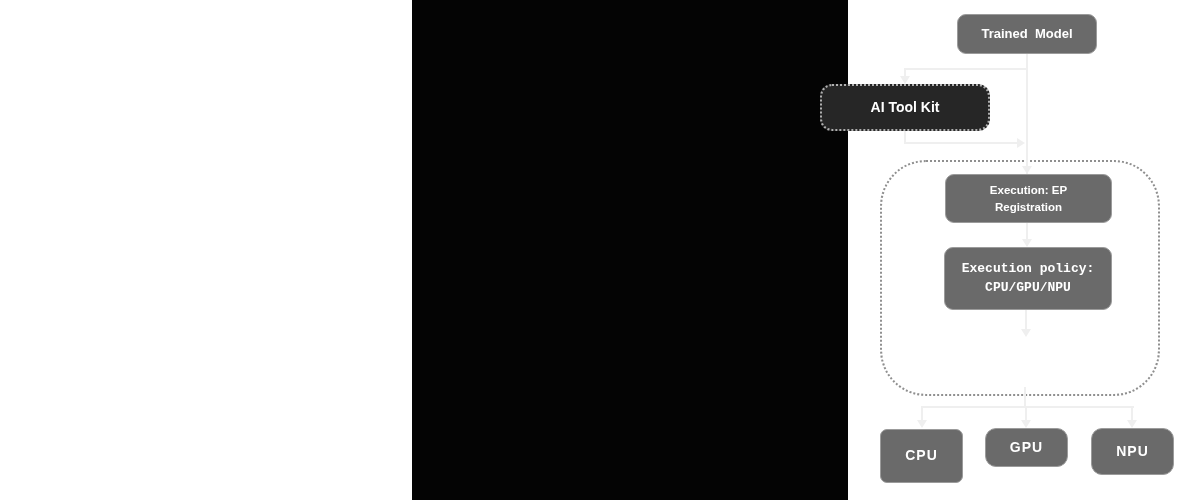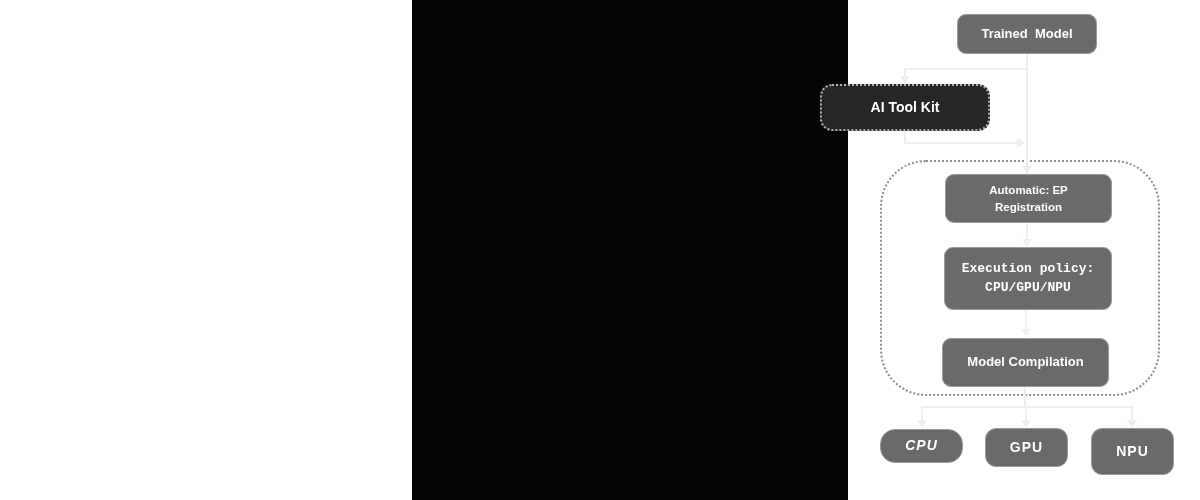--- a/index.html
+++ b/index.html
@@ -45,21 +45,21 @@
     position:absolute;left:434px;top:261px;width:120px;height:16px;
     color:var(--text);font-size:11px;font-weight:400;text-align:center;
     transform:rotate(-90deg);letter-spacing:0.5px;white-space:nowrap;
   }
   
   #n-trained{left:545px;top:14px;width:140px;height:40px;font-size:13px;}
   #n-aitk{left:408px;top:84px;width:170px;height:47px;font-size:14px;}
   #n-autoep{left:533px;top:174px;width:167px;height:49px;font-size:11.5px;}
   #n-exec{left:532px;top:247px;width:168px;height:63px;font-size:13px;font-family:Liberation Mono, monospace;}
   #n-comp{left:530px;top:338px;width:167px;height:49px;font-size:13px;}
-  #n-cpu{left:468px;top:429px;width:83px;height:34px;font-size:14px;letter-spacing:1px;border-radius:15px;font-style:italic;}
+  #n-cpu{left:468px;top:429px;width:83px;height:54px;font-size:14px;letter-spacing:1px;border-radius:7px;}
   #n-gpu{left:573px;top:428px;width:83px;height:39px;font-size:14px;letter-spacing:1px;border-radius:11px;}
   #n-npu{left:679px;top:428px;width:83px;height:47px;font-size:14px;letter-spacing:1px;border-radius:11px;}
   #wml-container{left:468px;top:160px;width:280px;height:236px;}
 </style>
 </head>
 <body>
 
 <div id="canvas">
   <div class="panel">
 
@@ -89,23 +89,22 @@
     <div class="arrow-down" style="left:505px;top:420px;"></div>
     <div class="line" style="left:613px;top:406px;width:2px;height:15px;"></div>
     <div class="arrow-down" style="left:609px;top:420px;"></div>
     <div class="line" style="left:719px;top:406px;width:2px;height:15px;"></div>
     <div class="arrow-down" style="left:715px;top:420px;"></div>
 
     <div class="small-label" style="left:643px;top:139px;">Float/Quantized model</div>
 
     <div class="node" id="n-trained">Trained  Model</div>
     <div class="node dark" id="n-aitk">AI Tool Kit</div>
-    <div class="node" id="n-autoep">Automatic: EP
+    <div class="node" id="n-autoep">Execution: EP
 Registration</div>
     <div class="node" id="n-exec">Execution policy:
 CPU/GPU/NPU</div>
-    <div class="node" id="n-comp">Model Compilation</div>
     <div class="node" id="n-cpu">CPU</div>
     <div class="node" id="n-gpu">GPU</div>
     <div class="node" id="n-npu">NPU</div>
 
   </div>
 </div>
 
 </body></html>

